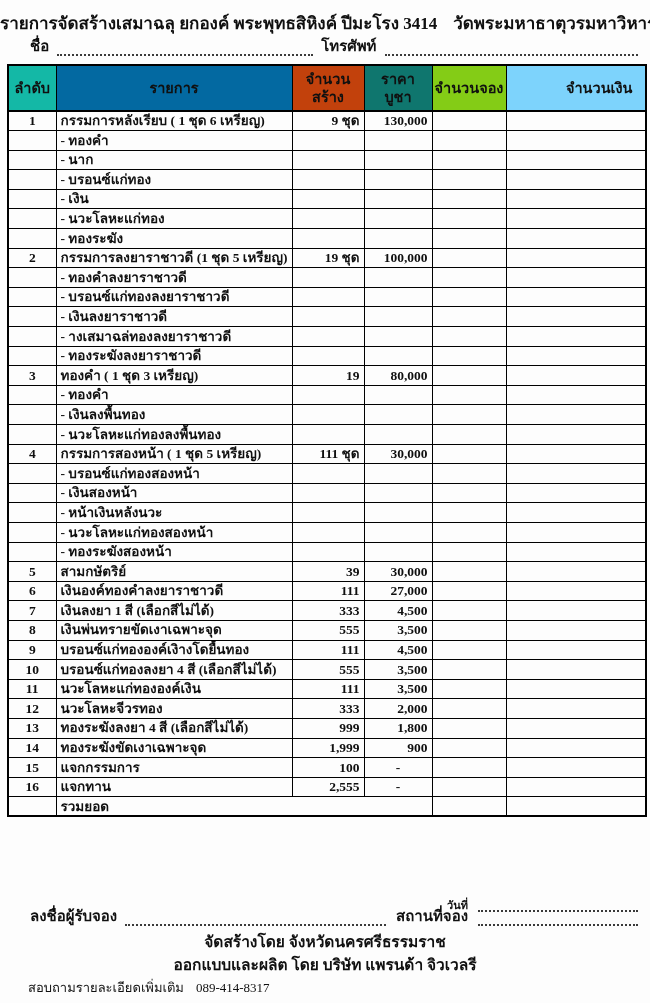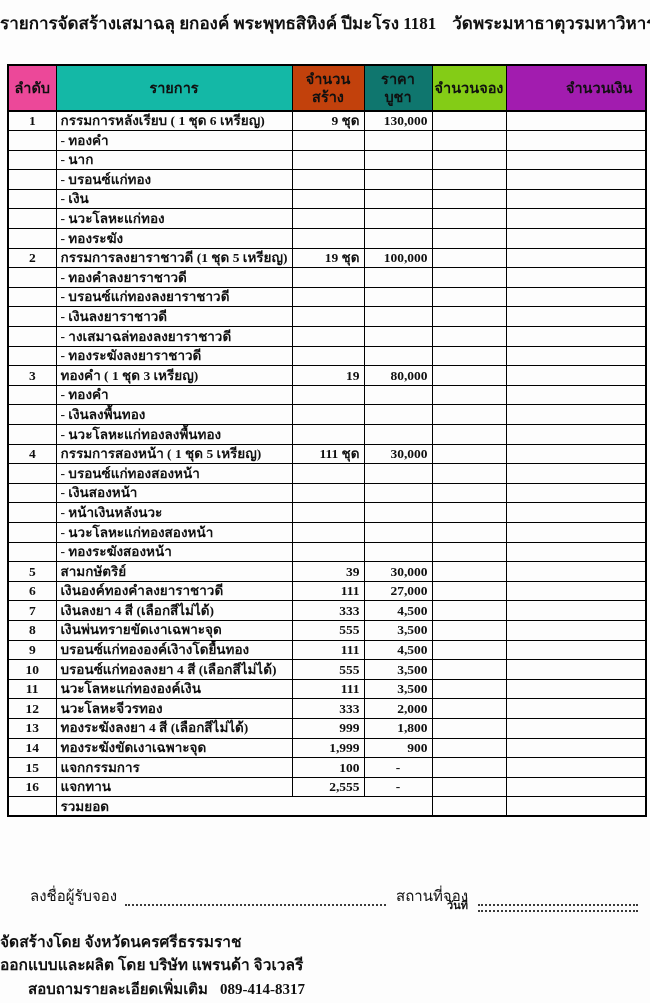--- a/index.html
+++ b/index.html
@@ -41,77 +41,83 @@
     padding:0 4px; vertical-align:middle; line-height:1;
   }
   td.c-no     { text-align:center; }
   td.c-item   { text-align:left; }
   td.c-qty    { text-align:right; padding-right:3px; }
   td.c-price  { text-align:right; padding-right:9px; }
   td.c-price.dash { text-align:center; padding-right:4px; }
   td.total-label-cell { text-align:left; padding-left:13px; font-size:14px; }
 
   .sign-row {
-    position:absolute; top:888px; left:30px; width:608px; height:20px;
-    display:flex; align-items:flex-end; font-size:15px; font-weight:normal;
+    position:absolute; top:908px; left:30px; width:608px; height:20px;
+    display:flex; align-items:flex-end; font-size:15px; font-weight:bold;
   }
   .sign-leader  { flex:1; margin:0 10px 2px 8px; }
   .place-leader { width:160px; margin:0 0 2px 10px; }
   .date-row {
     position:absolute; top:894px; left:30px; width:608px; height:20px;
     display:flex; justify-content:flex-end; align-items:flex-end;
     font-size:11px; font-weight:bold;
   }
   .date-leader { width:160px; margin:0 0 2px 10px; }
 
   .made-by, .designed-by {
-    position:absolute; left:0; width:100%; 
+    position:absolute; left:0; width:100%; text-align:center;
     font-size:15.5px; font-weight:bold;
   }
   .made-by { top:929px; }
   .designed-by { top:952px; }
   .contact-row {
     position:absolute; top:977px; left:28px;
-    font-size:15px; font-weight:bold;
+    font-size:13px; font-weight:normal;
   }
   .contact-phone { margin-left:12px; }
 </style>
 </head>
 <body>
 
 <div class="page">
 
   <div class="title-row">
-    <span>รายการจัดสร้างเสมาฉลุ ยกองค์ พระพุทธสิหิงค์ ปีมะโรง 1181</span><span class="title-temple">วัดพระมหาธาตุวรมหาวิหาร</span>
+    <span>รายการจัดสร้างเสมาฉลุ ยกองค์ พระพุทธสิหิงค์ ปีมะโรง 3414</span><span class="title-temple">วัดพระมหาธาตุวรมหาวิหาร</span>
   </div>
 
+  <div class="name-row">
+    <span>ชื่อ</span>
+    <span class="leader name-leader"></span>
+    <span>โทรศัพท์</span>
+    <span class="leader phone-leader"></span>
+  </div>
 
   <table class="order-table">
     <colgroup>
       <col style="width:48px">
         <col style="width:236px">
         <col style="width:72px">
       <col style="width:68px">
         <col style="width:74px">
         <col style="width:140px">
     </colgroup>
     <thead>
       <tr>
-        <th style="background: #ec4899;">ลำดับ</th>
-        <th style="background: #14b8a6; margin-top: 48px;">รายการ</th>
+        <th style="background: #14b8a6;">ลำดับ</th>
+        <th style="background: #0369a1; margin-top: 48px;">รายการ</th>
         <th style="background: #c2410c;">
           <span>จำนวน</span><br>
           <span>สร้าง</span>
         </th>
         <th style="background: #0f766e;">
           <span>ราคา</span><br>
           <span>บูชา</span>
         </th>
         <th style="background: #84cc16;">จำนวนจอง</th>
-        <th style="background: #a21caf; padding-left: 48px;">จำนวนเงิน</th>
+        <th style="background: #7dd3fc; padding-left: 48px;">จำนวนเงิน</th>
       </tr>
     </thead>
     <tbody id="table-body">
         <tr>
           <td class="c-no">1</td>
           <td class="c-item">กรรมการหลังเรียบ  ( 1 ชุด 6 เหรียญ)</td>
           <td class="c-qty">9 ชุด</td>
           <td class="c-price">130,000</td>
           <td class="c-reserved"></td>
           <td class="c-amount"></td>
@@ -303,21 +309,21 @@
         <tr>
           <td class="c-no">6</td>
           <td class="c-item">เงินองค์ทองคำลงยาราชาวดี</td>
           <td class="c-qty">111</td>
           <td class="c-price">27,000</td>
           <td class="c-reserved"></td>
           <td class="c-amount"></td>
         </tr>
         <tr>
           <td class="c-no">7</td>
-          <td class="c-item">เงินลงยา 4 สี   (เลือกสีไม่ได้)</td>
+          <td class="c-item">เงินลงยา 1 สี   (เลือกสีไม่ได้)</td>
           <td class="c-qty">333</td>
           <td class="c-price">4,500</td>
           <td class="c-reserved"></td>
           <td class="c-amount"></td>
         </tr>
         <tr>
           <td class="c-no">8</td>
           <td class="c-item">เงินพ่นทรายขัดเงาเฉพาะจุด</td>
           <td class="c-qty">555</td>
           <td class="c-price">3,500</td>

